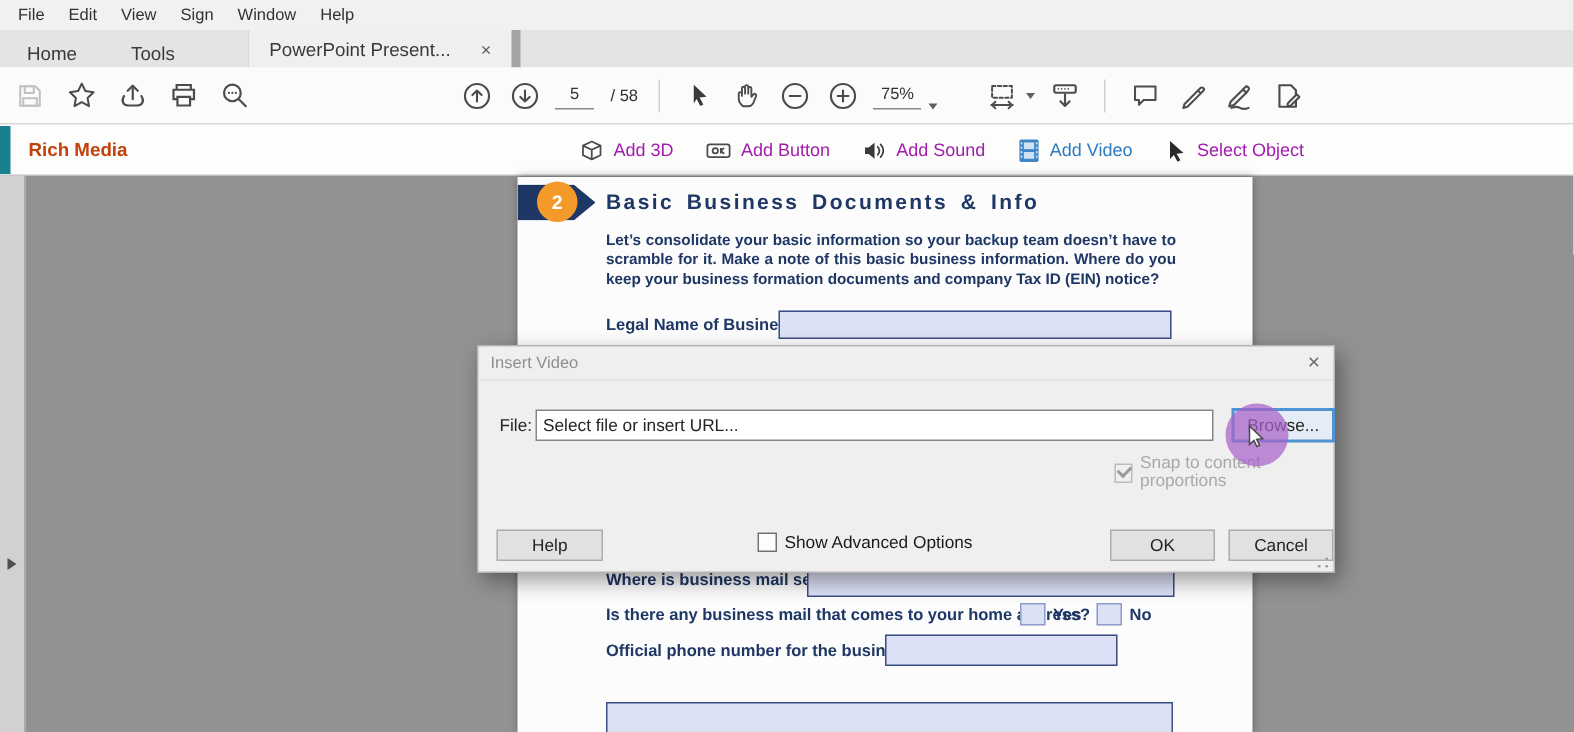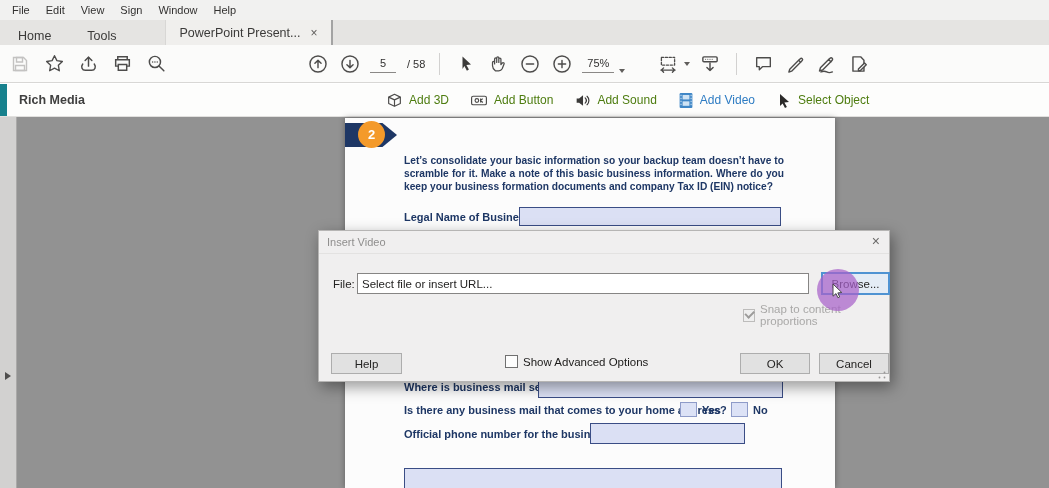--- a/index.html
+++ b/index.html
@@ -6,43 +6,43 @@
   body{font-family:"Liberation Sans",sans-serif;-webkit-font-smoothing:antialiased;}
   .app{position:relative;width:1049px;height:488px;overflow:hidden;background:#fff;}
 
   
   .menubar{position:absolute;left:0;top:0;width:100%;height:20px;background:#f1f1f0;display:flex;align-items:center;padding-left:4px;box-sizing:border-box;}
   .menu-item{font-size:11px;color:#323130;padding:0 8px;line-height:20px;cursor:default;}
 
   
   .tabbar{position:absolute;left:0;top:20px;width:100%;height:25px;background:#e5e4e2;display:flex;align-items:stretch;}
   .tab{display:flex;align-items:center;justify-content:center;font-size:12.5px;color:#3b3a39;padding:16px 18px;}
-  .tab.doc{background:#f0efed;border-left:1px solid #d8d7d5;border-right:2px solid #a3a3a3;margin-left:30px;gap:10px;padding:0 14px;}
+  .tab.doc{background:#f0efed;border-left:1px solid #d8d7d5;border-right:6px solid #a3a3a3;margin-left:30px;gap:20px;padding:0 14px;}
   .tab-close{font-size:12px;color:#605e5c;line-height:1;}
 
   
   .toolbar{position:absolute;left:0;top:45px;width:100%;height:38px;background:#fbfbfa;border-bottom:1px solid #d8d7d5;box-sizing:border-box;}
   .tb-group{position:absolute;top:0;height:37px;display:flex;align-items:center;}
   .tb-left{left:8px;gap:10px;}
   .tb-center{left:306px;gap:8px;}
   .tb-right{left:656px;gap:8px;}
   .icon-btn{width:24px;height:26px;display:flex;align-items:center;justify-content:center;border-radius:2px;}
   .tb-sep{width:1px;height:22px;background:#d2d1d0;margin:0 6px;}
   .page-box{width:26px;height:18px;border-bottom:1px solid #8a8886;font-size:11px;color:#323130;text-align:center;line-height:18px;background:transparent;}
   .page-total{font-size:11px;color:#323130;margin-left:3px;}
   .zoom-ctrl{display:flex;align-items:flex-end;gap:5px;}
   .zoom-box{width:32px;height:18px;border-bottom:1px solid #8a8886;font-size:11px;color:#323130;text-align:center;line-height:18px;}
   .caret-down{width:0;height:0;border-left:3.5px solid transparent;border-right:3.5px solid transparent;border-top:4px solid #605e5c;}
 
   
   .richbar{position:absolute;left:0;top:84px;width:100%;height:33px;background:#fdfdfc;border-bottom:1px solid #e1e0de;box-sizing:border-box;}
   .teal{position:absolute;left:0;top:0;width:7px;height:32px;background:#17818d;}
-  .rich-title{position:absolute;left:19px;top:0;line-height:32px;font-size:12.5px;font-weight:600;color:#404040;}
+  .rich-title{position:absolute;left:19px;top:0;line-height:32px;font-size:12.5px;font-weight:600;color:#c2410c;}
   .rich-tools{position:absolute;left:386px;top:0;height:32px;display:flex;align-items:center;gap:21px;}
-  .rich-tool{display:flex;align-items:center;gap:6px;font-size:12px;color:#4d7c0f;}
+  .rich-tool{display:flex;align-items:center;gap:6px;font-size:12px;color:#a21caf;}
   .rich-tool.selected{color:#2e7cc3;}
 
   
   .content{position:absolute;left:0;top:117px;width:100%;height:371px;background:#929292;}
   .panel-strip{position:absolute;left:0;top:0;width:17px;height:100%;background:#d2d1d0;border-right:1px solid #aaa9a8;box-sizing:border-box;}
   .expand-arrow{position:absolute;left:5px;top:255px;width:0;height:0;border-top:4.5px solid transparent;border-bottom:4.5px solid transparent;border-left:6px solid #4f4e4d;}
 
   .page{position:absolute;left:345px;top:1px;width:490px;height:370px;background:#fcfcfc;box-shadow:0 0 6px rgba(0,0,0,.35);}
   .step-banner{position:absolute;left:0;top:5px;width:52px;height:24px;background:#1e3765;clip-path:polygon(0 0,72% 0,100% 50%,72% 100%,0 100%);}
   .step-circle{position:absolute;left:13px;top:3px;width:27px;height:27px;border-radius:50%;background:#f49a2a;color:#fff;font-size:13px;font-weight:bold;display:flex;align-items:center;justify-content:center;}
@@ -280,20 +280,21 @@
   </div>
 
   <div class="content">
     <div class="panel-strip">
       <span class="expand-arrow"></span>
     </div>
 
     <div class="page">
       <div class="step-banner"></div>
       <div class="step-circle">2</div>
+      <div class="doc-heading">Basic Business Documents &amp; Info</div>
       <div class="doc-intro">Let’s consolidate your basic information so your backup team doesn’t have to scramble for it. Make a note of this basic business information. Where do you keep your business formation documents and company Tax ID (EIN) notice?</div>
 
       <div class="doc-label" style="left:59px;top:93px;">Legal Name of Business:</div>
       <div class="pdf-field" style="left:174px;top:89px;width:262px;height:19px;"></div>
 
       <div class="doc-label" style="left:59px;top:263px;">Where is business mail sent?</div>
       <div class="pdf-field" style="left:193px;top:261px;width:245px;height:19px;"></div>
 
       <div class="doc-label" style="left:59px;top:286px;">Is there any business mail that comes to your home address?</div>
       <div class="pdf-check" style="left:335px;top:284px;"></div>

